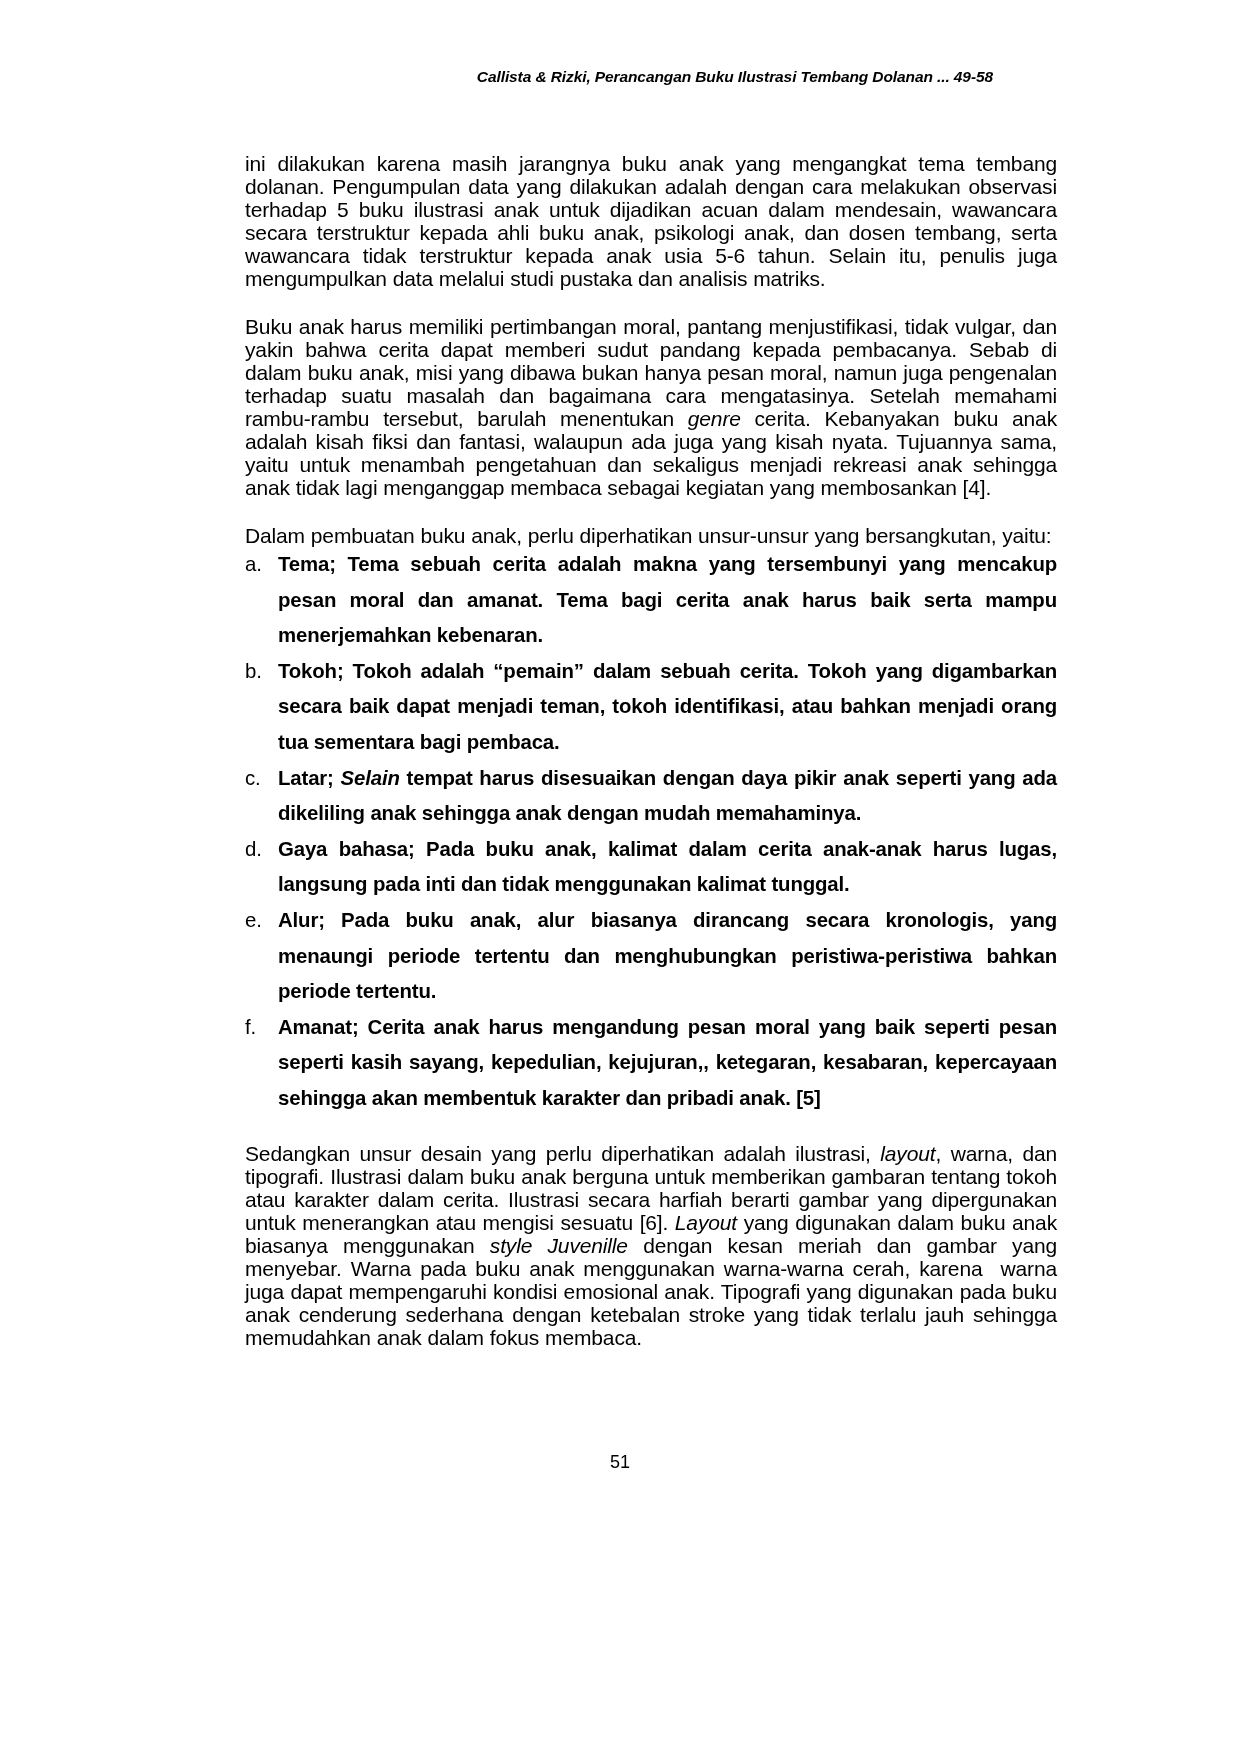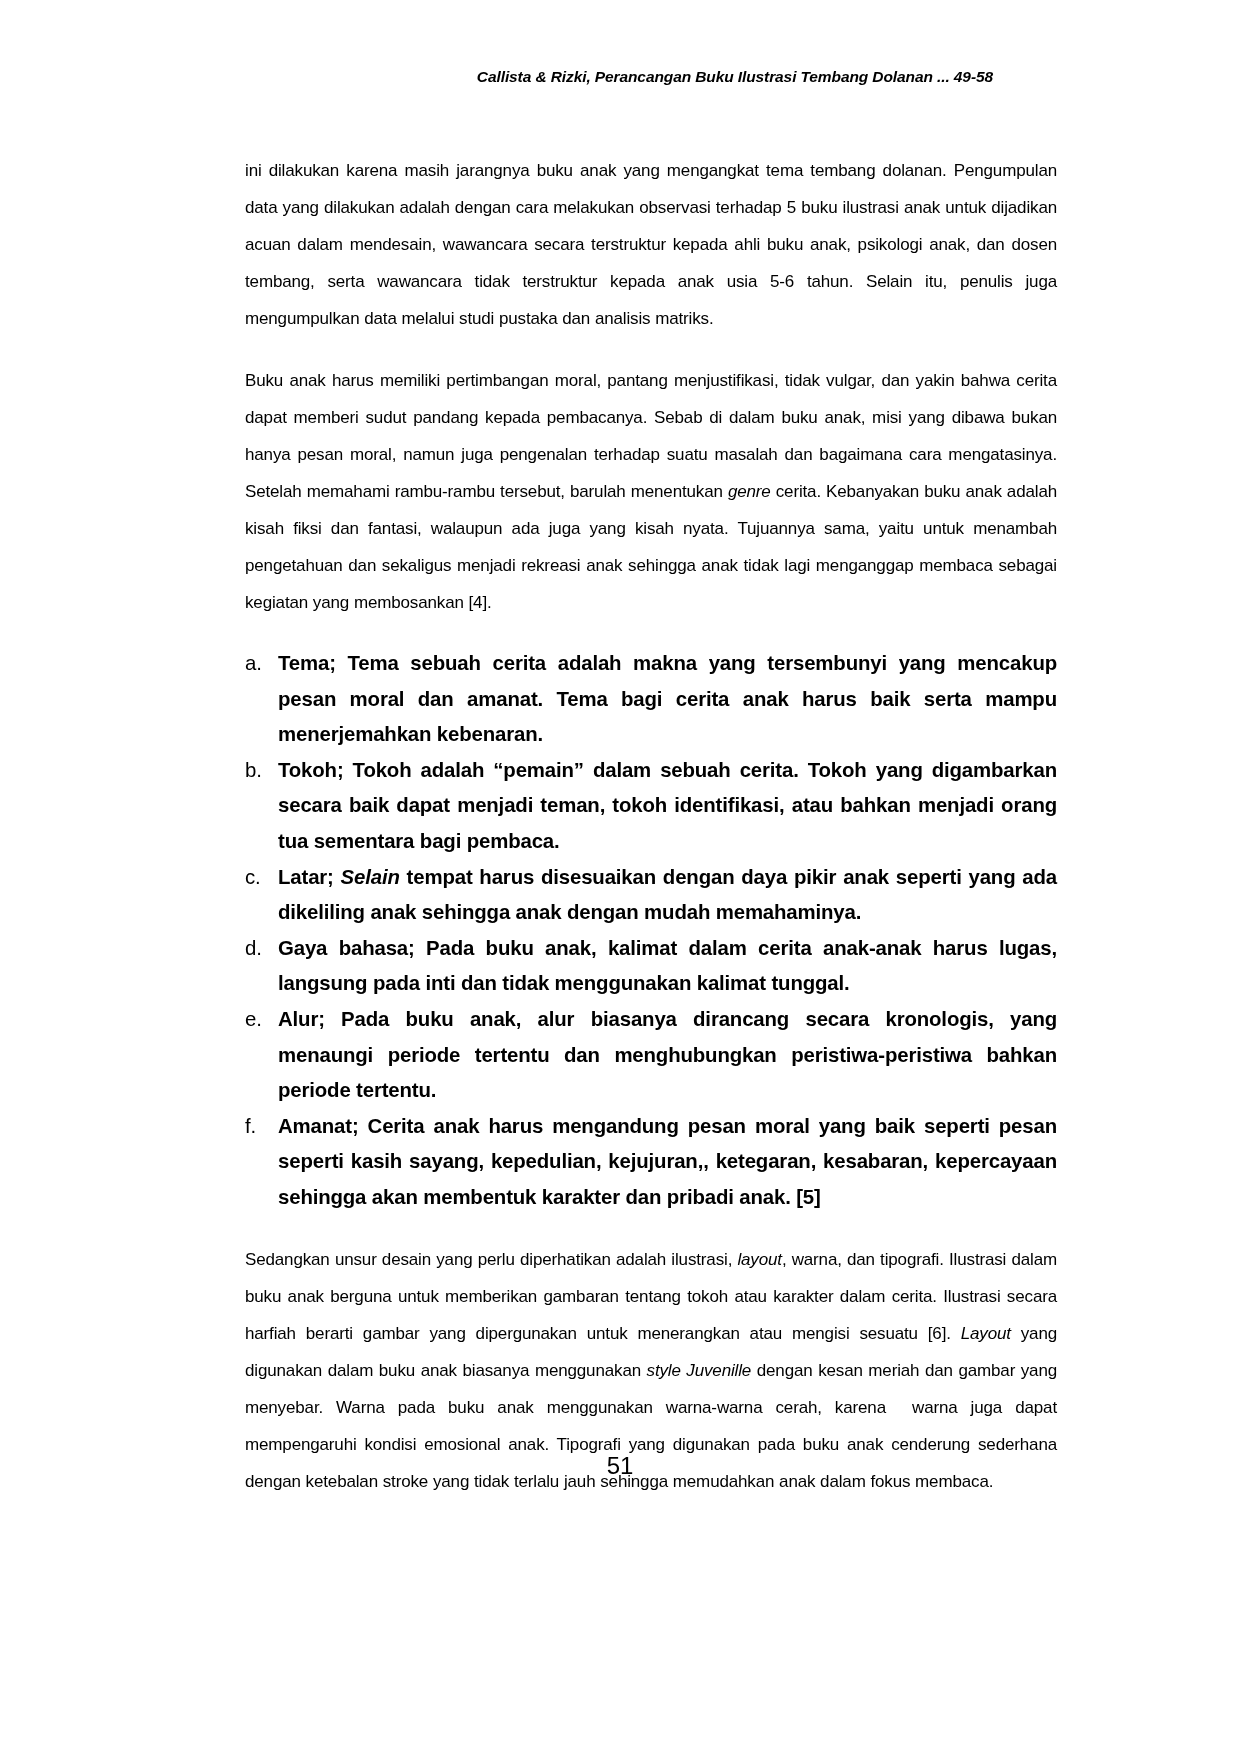--- a/index.html
+++ b/index.html
@@ -35,22 +35,22 @@
   }
   .content {
     position: absolute;
     top: 152px;
     left: 156px;
     width: 812px;
   }
   p.body-par {
     margin: 0 0 25px 0;
     text-align: justify;
-    font-size: 17px;
-    line-height: 37px;
+    font-size: 21px;
+    line-height: 23px;
     letter-spacing: -0.15px;
     word-spacing: 0.2px;
     hyphens: none;
   }
   p.tight {
     margin-bottom: 0;
   }
   .list {
     margin: 0 0 25px 0;
     padding: 0;
@@ -77,38 +77,39 @@
   }
   em {
     font-style: italic;
   }
   .folio {
     position: absolute;
     left: 0;
     right: 0;
     top: 1452px;
     text-align: center;
-    font-size: 24px;
+    font-size: 18px;
     letter-spacing: 0;
   }
   .nowrap-space { white-space: pre-wrap; }
 </style>
 </head>
 <body>
 
 <div class="page">
 
   <div class="running-head">Callista &amp; Rizki, Perancangan Buku Ilustrasi Tembang Dolanan ... 49-58</div>
 
   <div class="content">
 
     <p class="body-par"><span>ini dilakukan karena masih jarangnya buku anak yang mengangkat tema tembang dolanan. Pengumpulan data yang dilakukan adalah dengan cara melakukan observasi terhadap 5 buku ilustrasi anak untuk dijadikan acuan dalam mendesain, wawancara secara terstruktur kepada ahli buku anak, psikologi anak, dan dosen tembang, serta wawancara tidak terstruktur kepada anak usia 5-6 tahun. Selain itu, penulis juga mengumpulkan data melalui studi pustaka dan analisis matriks.</span></p>
 
     <p class="body-par"><span>Buku anak harus memiliki pertimbangan moral, pantang menjustifikasi, tidak vulgar, dan yakin bahwa cerita dapat memberi sudut pandang kepada pembacanya. Sebab di dalam buku anak, misi yang dibawa bukan hanya pesan moral, namun juga pengenalan terhadap suatu masalah dan bagaimana cara mengatasinya. Setelah memahami rambu-rambu tersebut, barulah menentukan </span><em>genre</em><span> cerita. Kebanyakan buku anak adalah kisah fiksi dan fantasi, walaupun ada juga yang kisah nyata. Tujuannya sama, yaitu untuk menambah pengetahuan dan sekaligus menjadi rekreasi anak sehingga anak tidak lagi menganggap membaca sebagai kegiatan yang membosankan [4].</span></p>
 
+    <p class="body-par tight"><span>Dalam pembuatan buku anak, perlu diperhatikan unsur-unsur yang bersangkutan, yaitu:</span></p>
 
     <ul class="list">
       <li>
         <span class="marker">a.</span>
         <span class="item-text"><span>Tema; Tema sebuah cerita adalah makna yang tersembunyi yang mencakup pesan moral dan amanat. Tema bagi cerita anak harus baik serta mampu menerjemahkan kebenaran.</span><em></em><span></span></span>
       </li>
       <li>
         <span class="marker">b.</span>
         <span class="item-text"><span>Tokoh; Tokoh adalah “pemain” dalam sebuah cerita. Tokoh yang digambarkan secara baik dapat menjadi teman, tokoh identifikasi, atau bahkan menjadi orang tua sementara bagi pembaca.</span><em></em><span></span></span>
       </li>

